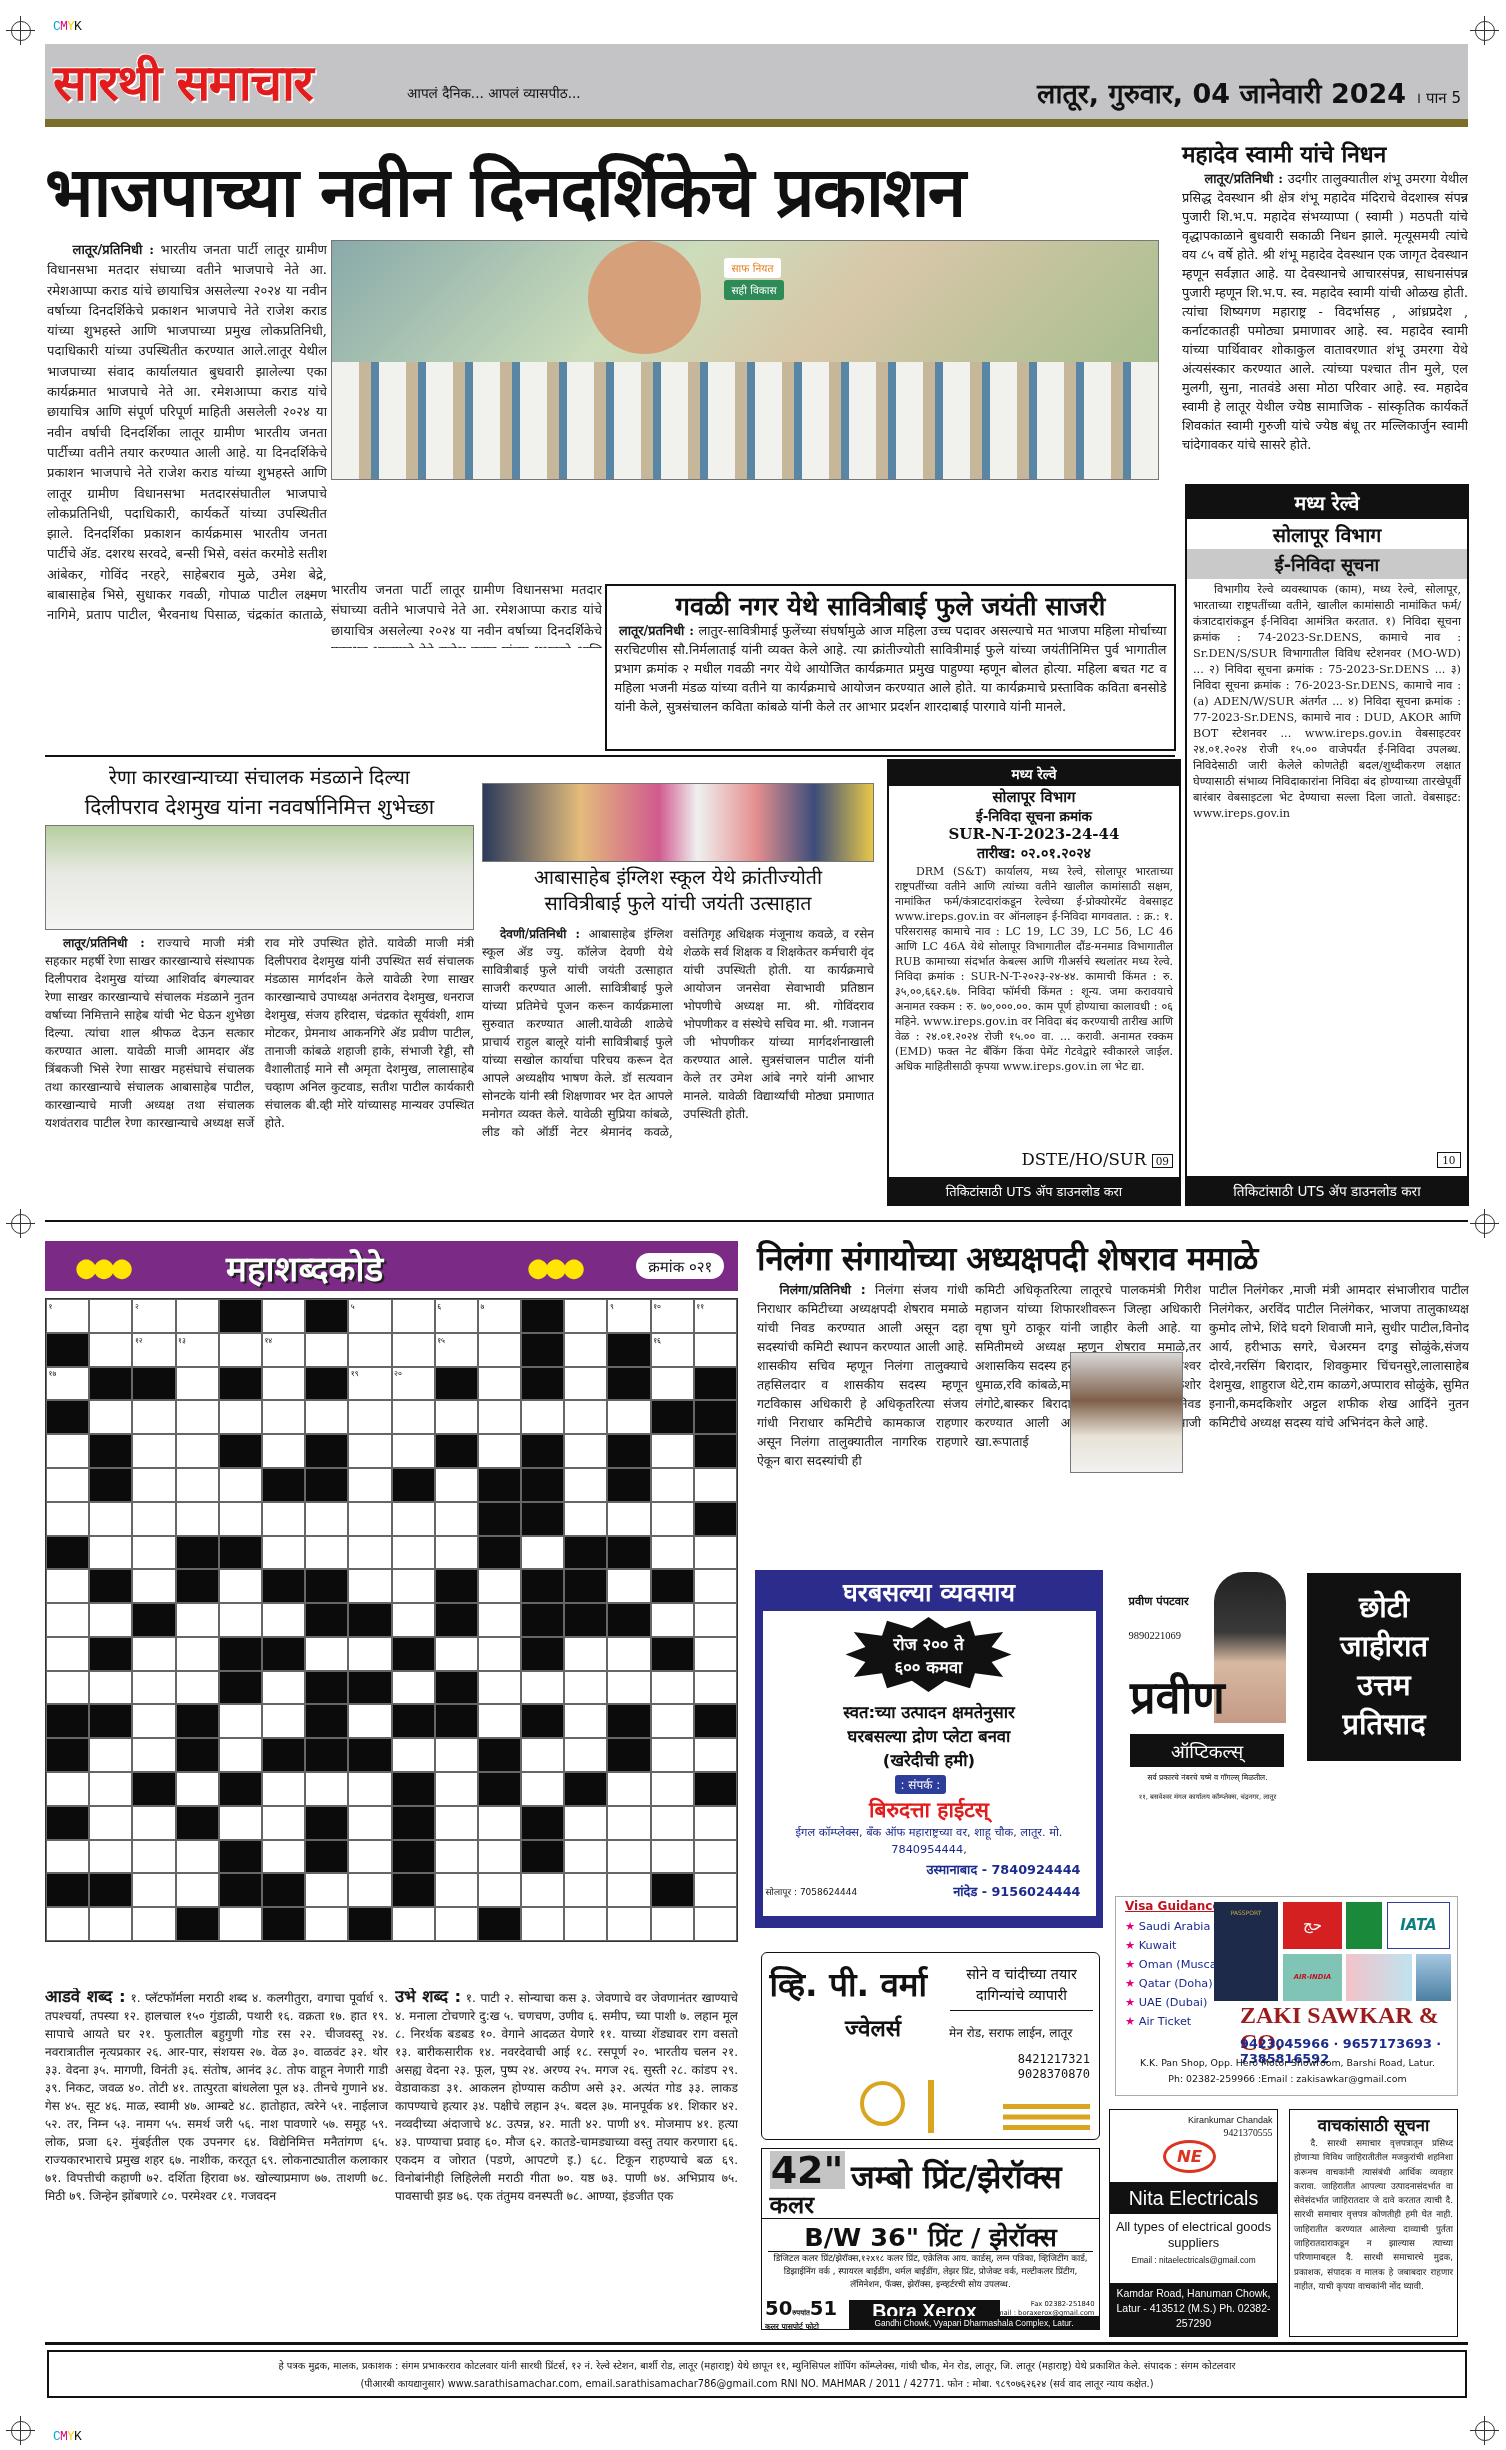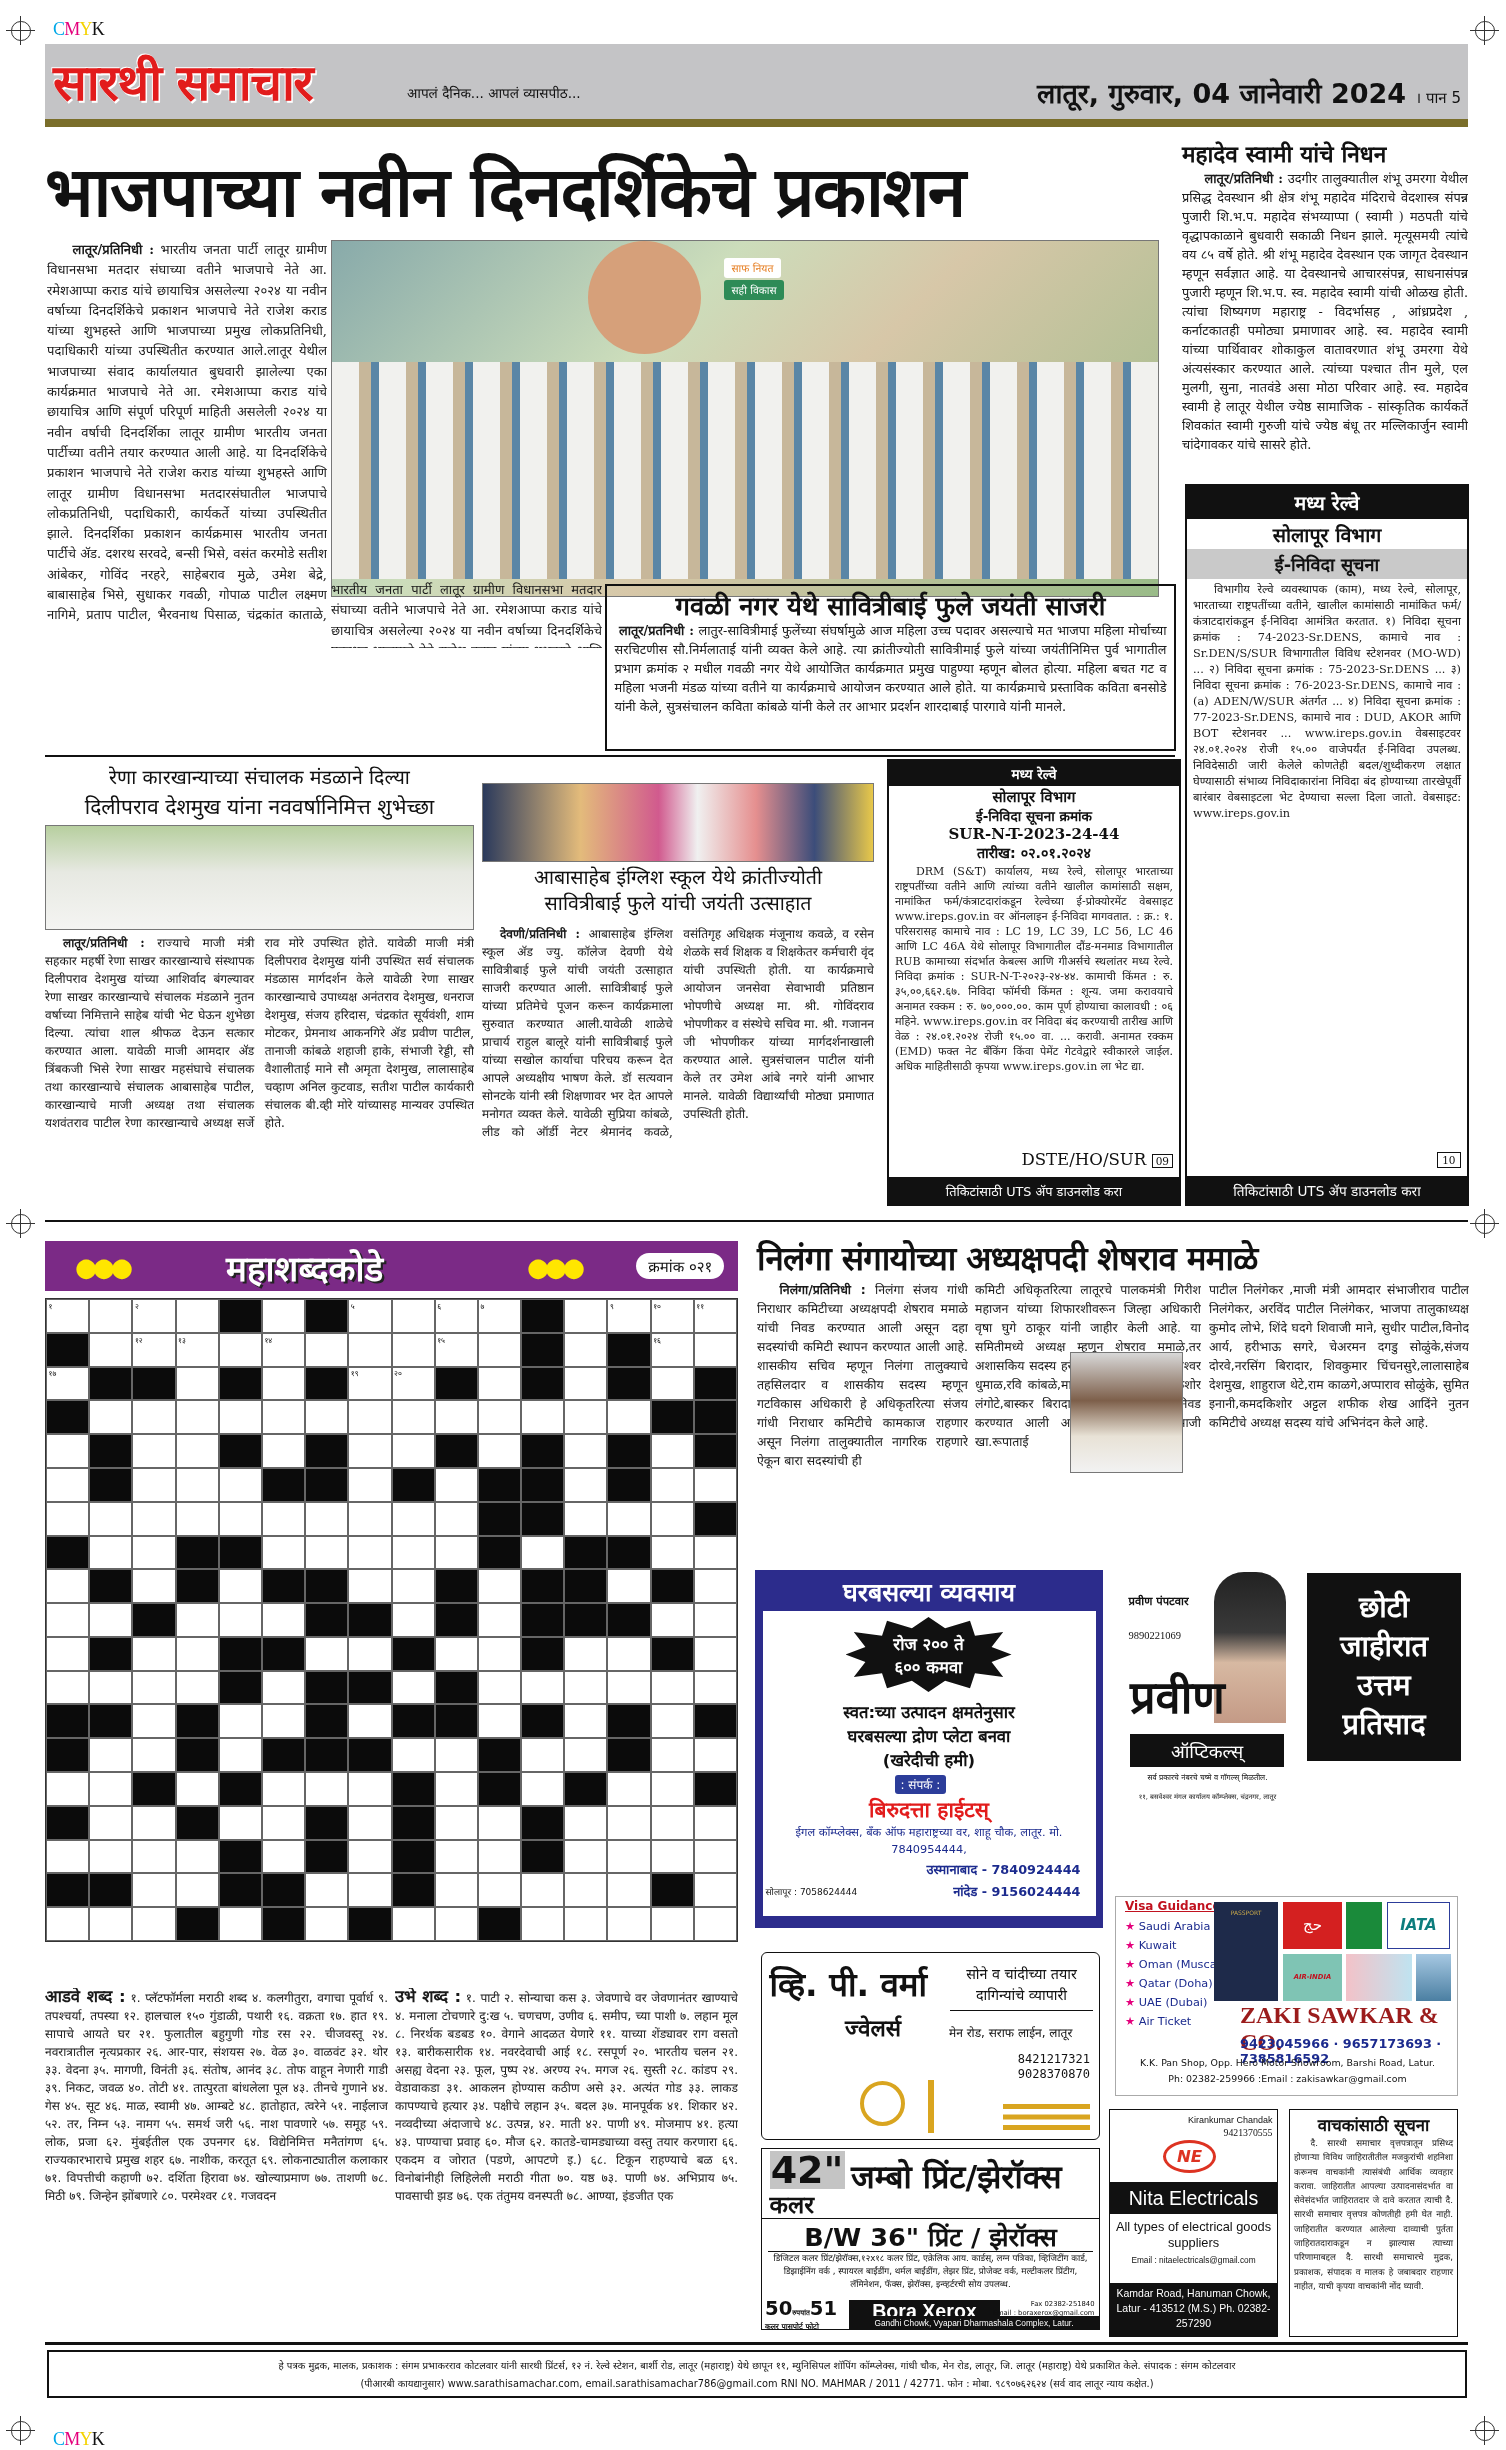--- a/index.html
+++ b/index.html
@@ -1,21 +1,21 @@
 <!DOCTYPE html>
 <html style="font-size:12px"><head>
 <meta charset="utf-8">
 <style>
 *{box-sizing:border-box;margin:0;padding:0}
 body{width:1506px;height:2450px;background:#fff;font-family:"DejaVu Sans",sans-serif;color:#111;position:relative;overflow:hidden}
 .abs{position:absolute}
 .reg{position:absolute;width:19.6px;height:19.6px;border:1.5px solid #333;border-radius:50%}
 .reg:before{content:"";position:absolute;left:7.5px;top:-6px;width:1.5px;height:29px;background:#333}
 .reg:after{content:"";position:absolute;top:7.5px;left:-6px;height:1.5px;width:29px;background:#333}
-.cmyk{position:absolute;font-family:Liberation Serif, serif;font-size:18px;letter-spacing:-0.8px}
+.cmyk{position:absolute;font-family:Liberation Mono, monospace;font-size:13px;letter-spacing:-0.8px}
 .cmyk .c{color:#00a8e8}.cmyk .m{color:#e4007c}.cmyk .y{color:#f5d300}.cmyk .k{color:#111}
 .masthead{left:45px;top:44px;width:1423px;height:75px;background:#c4c4c6}
 .masthead-bar{left:45px;top:119px;width:1423px;height:7.5px;background:#7a6e2a}
 .logo{left:53px;top:47px;font-family:"DejaVu Sans",sans-serif;font-weight:bold;font-size:50px;color:#e21c1c;text-shadow:1.5px 1.5px 0 #fff,-0.8px -0.8px 0 #fff;letter-spacing:-1.5px}
 .tagline{left:407px;top:83px;font-size:13.6px;color:#111}
 .dateline{right:45px;top:74px;font-weight:bold;font-size:27px;color:#111}
 .dateline small{font-size:15px;font-weight:normal}
 .mainhead{left:45px;top:158px;width:1115px;font-weight:bold;font-size:69px;letter-spacing:-1.5px;line-height:1}
 .col-text{font-family:"DejaVu Serif",serif;font-size:13px;line-height:20.3px;text-align:justify;color:#1a1a1a}
 .col-text b{font-weight:bold}
@@ -46,21 +46,21 @@
 <div class="abs masthead"></div>
 <div class="abs masthead-bar"></div>
 <div class="abs logo">सारथी समाचार</div>
 <div class="abs tagline">आपलं दैनिक... आपलं व्यासपीठ...</div>
 <div class="abs dateline"><span>लातूर, गुरुवार, 04 जानेवारी 2024</span> <small>। पान 5</small></div>
 
 <h1 class="abs mainhead">भाजपाच्या नवीन दिनदर्शिकेचे प्रकाशन</h1>
 <div class="abs col-text" style="left:47px;top:240px;width:280px;height:384px;overflow:hidden;text-indent:25.6px">
   <b>लातूर/प्रतिनिधी :</b> <span>भारतीय जनता पार्टी लातूर ग्रामीण विधानसभा मतदार संघाच्या वतीने भाजपाचे नेते आ. रमेशआप्पा कराड यांचे छायाचित्र असलेल्या २०२४ या नवीन वर्षाच्या दिनदर्शिकेचे प्रकाशन भाजपाचे नेते राजेश कराड यांच्या शुभहस्ते आणि भाजपाच्या प्रमुख लोकप्रतिनिधी, पदाधिकारी यांच्या उपस्थितीत करण्यात आले.लातूर येथील भाजपाच्या संवाद कार्यालयात बुधवारी झालेल्या एका कार्यक्रमात भाजपाचे नेते आ. रमेशआप्पा कराड यांचे छायाचित्र आणि संपूर्ण परिपूर्ण माहिती असलेली २०२४ या नवीन वर्षाची दिनदर्शिका लातूर ग्रामीण भारतीय जनता पार्टीच्या वतीने तयार करण्यात आली आहे. या दिनदर्शिकेचे प्रकाशन भाजपाचे नेते राजेश कराड यांच्या शुभहस्ते आणि लातूर ग्रामीण विधानसभा मतदारसंघातील भाजपाचे लोकप्रतिनिधी, पदाधिकारी, कार्यकर्ते यांच्या उपस्थितीत झाले. दिनदर्शिका प्रकाशन कार्यक्रमास भारतीय जनता पार्टीचे ॲड. दशरथ सरवदे, बन्सी भिसे, वसंत करमोडे सतीश आंबेकर, गोविंद नरहरे, साहेबराव मुळे, उमेश बेद्रे, बाबासाहेब भिसे, सुधाकर गवळी, गोपाळ पाटील लक्ष्मण नागिमे, प्रताप पाटील, भैरवनाथ पिसाळ, चंद्रकांत काताळे, गोपाळ शेंडगे, पांडुरंग बालवाड, ज्ञानोबा भिसे, गंगासिंह कदम, रमाकांत फुलारी, ज्ञानेश्वर जुगल, धनराज शिंदे, विनायक मगर, किशोर रणदिवे, राम बंडापल्ले, आदित्य मुळे, प्रशांत पाटील, धनराज जाधव, शिला आचार्य श्रीमंत नागरगोजे, सचिन लटपटे, बाबुराव कस्तुरे, सायस कराड, शेख निजाम, किरण मुळे, हनुमंत कापरे, लक्ष्मण खलंग्रे, ईश्वर बुलबुले, पप्पू गुट्टे, पद्माकर होळकर, किशोर गुट्टे यांच्यासह लातूर ग्रामीण विधानसभा मतदारसंघातील भाजपाचे लोकप्रतिनिधी, पदाधिकारी, कार्यकर्ते मोठ्या संख्येने उपस्थित होते.</span>
 </div>
-<div class="photo" style="left:331px;top:240px;width:828px;height:357px">
+<div class="photo" style="left:331px;top:240px;width:828px;height:240px">
   <div class="abs" style="left:392px;top:16.6px;background:#fff;border-radius:3px;padding:3px 7.5px;font-size:10.5px;color:#e67e22">साफ नियत</div>
   <div class="abs" style="left:392px;top:39px;background:#2e8b57;border-radius:3px;padding:3px 7.5px;font-size:10.5px;color:#fff">सही विकास</div>
   <div class="abs" style="left:256px;top:0;width:113px;height:113px;border-radius:50%;background:#d6a07a"></div>
   <div class="abs" style="left:0;top:121px;width:828px;height:217px;background:repeating-linear-gradient(90deg,#f1f1ee 0 27px,#c7b79a 27px 39px,#5a86a6 39px 47px)"></div>
 </div>
 <div class="abs col-text" style="left:331px;top:580px;width:271px;height:68px;overflow:hidden"><span>भारतीय जनता पार्टी लातूर ग्रामीण विधानसभा मतदार संघाच्या वतीने भाजपाचे नेते आ. रमेशआप्पा कराड यांचे छायाचित्र असलेल्या २०२४ या नवीन वर्षाच्या दिनदर्शिकेचे प्रकाशन भाजपाचे नेते राजेश कराड यांच्या शुभहस्ते आणि भाजपाच्या प्रमुख लोकप्रतिनिधी, पदाधिकारी यांच्या उपस्थितीत करण्यात आले.लातूर येथील भाजपाच्या संवाद कार्यालयात बुधवारी झालेल्या एका कार्यक्रमात भाजपाचे नेते आ. रमेशआप्पा कराड यांचे छायाचित्र आणि संपूर्ण परिपूर्ण माहिती असलेली २०२४ या नवीन वर्षाची दिनदर्शिका लातूर ग्रामीण भारतीय जनता पार्टीच्या वतीने तयार करण्यात आली आहे. या दिनदर्शिकेचे प्रकाशन भाजपाचे नेते राजेश कराड यांच्या शुभहस्ते आणि लातूर ग्रामीण विधानसभा मतदारसंघातील भाजपाचे लोकप्रतिनिधी, पदाधिकारी, कार्यकर्ते यांच्या उपस्थितीत झाले. दिनदर्शिका प्रकाशन कार्यक्रमास भारतीय जनता पार्टीचे ॲड. दशरथ सरवदे, बन्सी भिसे, वसंत करमोडे सतीश आंबेकर, गोविंद नरहरे, साहेबराव मुळे, उमेश बेद्रे, बाबासाहेब भिसे, सुधाकर गवळी, गोपाळ पाटील लक्ष्मण नागिमे, प्रताप पाटील, भैरवनाथ पिसाळ, चंद्रकांत काताळे, गोपाळ शेंडगे, पांडुरंग बालवाड, ज्ञानोबा भिसे, गंगासिंह कदम, रमाकांत फुलारी, ज्ञानेश्वर जुगल, धनराज शिंदे, विनायक मगर, किशोर रणदिवे, राम बंडापल्ले, आदित्य मुळे, प्रशांत पाटील, धनराज जाधव, शिला आचार्य श्रीमंत नागरगोजे, सचिन लटपटे, बाबुराव कस्तुरे, सायस कराड, शेख निजाम, किरण मुळे, हनुमंत कापरे, लक्ष्मण खलंग्रे, ईश्वर बुलबुले, पप्पू गुट्टे, पद्माकर होळकर, किशोर गुट्टे यांच्यासह लातूर ग्रामीण विधानसभा मतदारसंघातील भाजपाचे लोकप्रतिनिधी, पदाधिकारी, कार्यकर्ते मोठ्या संख्येने उपस्थित होते.</span></div>
 
 <h2 class="abs" style="left:1182px;top:138px;font-size:22.6px;font-weight:bold">महादेव स्वामी यांचे निधन</h2>
 <div class="abs col-text" style="left:1182px;top:169px;width:286px;height:309px;overflow:hidden;text-indent:22.6px;font-size:12.8px;line-height:19px">
   <b>लातूर/प्रतिनिधी :</b> <span>उदगीर तालुक्यातील शंभू उमरगा येथील प्रसिद्ध देवस्थान श्री क्षेत्र शंभू महादेव मंदिराचे वेदशास्त्र संपन्न पुजारी शि.भ.प. महादेव संभय्याप्पा ( स्वामी ) मठपती यांचे वृद्धापकाळाने बुधवारी सकाळी निधन झाले. मृत्यूसमयी त्यांचे वय ८५ वर्षे होते. श्री शंभू महादेव देवस्थान एक जागृत देवस्थान म्हणून सर्वज्ञात आहे. या देवस्थानचे आचारसंपन्न, साधनासंपन्न पुजारी म्हणून शि.भ.प. स्व. महादेव स्वामी यांची ओळख होती. त्यांचा शिष्यगण महाराष्ट्र - विदर्भासह , आंध्रप्रदेश , कर्नाटकातही पमोठ्या प्रमाणावर आहे. स्व. महादेव स्वामी यांच्या पार्थिवावर शोकाकुल वातावरणात शंभू उमरगा येथे अंत्यसंस्कार करण्यात आले. त्यांच्या पश्चात तीन मुले, एल मुलगी, सुना, नातवंडे असा मोठा परिवार आहे. स्व. महादेव स्वामी हे लातूर येथील ज्येष्ठ सामाजिक - सांस्कृतिक कार्यकर्ते शिवकांत स्वामी गुरुजी यांचे ज्येष्ठ बंधू तर मल्लिकार्जुन स्वामी चांदेगावकर यांचे सासरे होते.</span>

